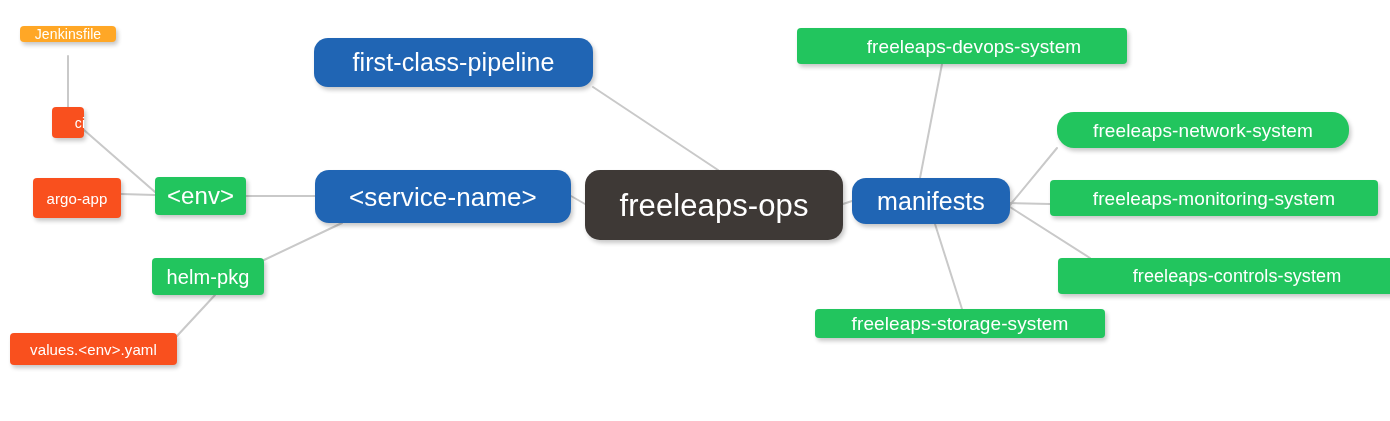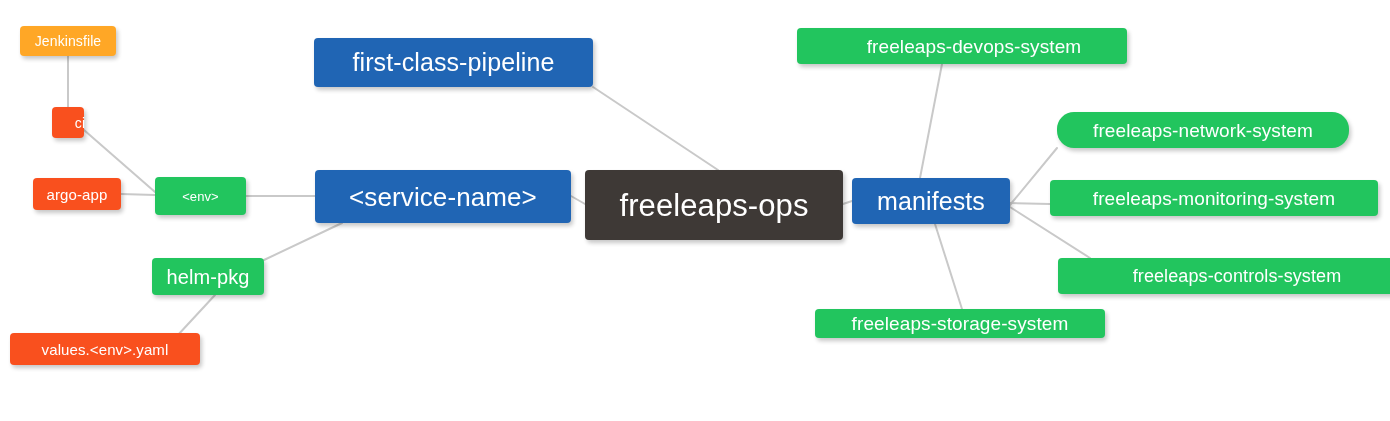--- a/index.html
+++ b/index.html
@@ -33,21 +33,21 @@
     justify-content: center;
     box-sizing: border-box;
     color: #ffffff;
     white-space: nowrap;
     border-radius: 4px;
     box-shadow: 2px 3px 4px rgba(0,0,0,0.22);
     line-height: 1;
     letter-spacing: 0.1px;
   }
   .n-root    { background: #3e3936; }
-  .n-blue    { background: #2065b4; }
+  .n-blue    { background: #2065b4; border-radius: 14px; }
   .n-green   { background: #22c55e; }
   .n-orange  { background: #ffa726; }
   .n-red     { background: #f9501e; }
 </style>
 </head>
 <body>
 
 <div id="canvas">
   <svg id="edge-layer" viewBox="0 0 1390 421" preserveAspectRatio="none">
       <line x1="68" y1="56" x2="68" y2="107" stroke="#c9c9c9" stroke-width="2" stroke-linecap="round"></line>
@@ -59,59 +59,59 @@
       <line x1="571" y1="196" x2="585" y2="204" stroke="#c9c9c9" stroke-width="2" stroke-linecap="round"></line>
       <line x1="593" y1="87" x2="718" y2="170" stroke="#c9c9c9" stroke-width="2" stroke-linecap="round"></line>
       <line x1="843" y1="204" x2="852" y2="201" stroke="#c9c9c9" stroke-width="2" stroke-linecap="round"></line>
       <line x1="920" y1="178" x2="942" y2="64" stroke="#c9c9c9" stroke-width="2" stroke-linecap="round"></line>
       <line x1="1010" y1="205" x2="1057" y2="148" stroke="#c9c9c9" stroke-width="2" stroke-linecap="round"></line>
       <line x1="1010" y1="203" x2="1050" y2="204" stroke="#c9c9c9" stroke-width="2" stroke-linecap="round"></line>
       <line x1="1010" y1="207" x2="1090" y2="258" stroke="#c9c9c9" stroke-width="2" stroke-linecap="round"></line>
       <line x1="935" y1="224" x2="962" y2="309" stroke="#c9c9c9" stroke-width="2" stroke-linecap="round"></line>
     </svg>
   <div id="node-layer">
-      <div class="node n-root" style="left: 585px; top: 170px; width: 258px; height: 70px; font-size: 31px;">
+      <div class="node n-root" style="left: 585px; top: 170px; width: 258px; height: 70px; font-size: 31px; border-radius: 15px;">
         <span>freeleaps-ops</span>
       </div>
       <div class="node n-blue" style="left: 315px; top: 170px; width: 256px; height: 53px; font-size: 26px;">
         <span>&lt;service-name&gt;</span>
       </div>
       <div class="node n-blue" style="left: 314px; top: 38px; width: 279px; height: 49px; font-size: 25px;">
         <span>first-class-pipeline</span>
       </div>
       <div class="node n-blue" style="left: 852px; top: 178px; width: 158px; height: 46px; font-size: 25px;">
         <span>manifests</span>
       </div>
-      <div class="node n-green" style="left: 155px; top: 177px; width: 91px; height: 38px; font-size: 13px;">
+      <div class="node n-green" style="left: 155px; top: 177px; width: 91px; height: 38px; font-size: 24px;">
         <span>&lt;env&gt;</span>
       </div>
       <div class="node n-green" style="left: 152px; top: 258px; width: 112px; height: 37px; font-size: 20px;">
         <span>helm-pkg</span>
       </div>
       <div class="node n-green" style="left: 797px; top: 28px; width: 330px; height: 36px; font-size: 19px; padding-left: 24px;">
         <span>freeleaps-devops-system</span>
       </div>
       <div class="node n-green" style="left: 1057px; top: 112px; width: 292px; height: 36px; font-size: 19px; border-radius: 17px;">
         <span>freeleaps-network-system</span>
       </div>
       <div class="node n-green" style="left: 1050px; top: 180px; width: 328px; height: 36px; font-size: 19px;">
         <span>freeleaps-monitoring-system</span>
       </div>
       <div class="node n-green" style="left: 1058px; top: 258px; width: 358px; height: 36px; font-size: 18px;">
         <span>freeleaps-controls-system</span>
       </div>
       <div class="node n-green" style="left: 815px; top: 309px; width: 290px; height: 29px; font-size: 19px;">
         <span>freeleaps-storage-system</span>
       </div>
-      <div class="node n-orange" style="left: 20px; top: 26px; width: 96px; height: 30px; font-size: 14px;">
+      <div class="node n-orange" style="left: 20px; top: 26px; width: 96px; height: 16px; font-size: 14px;">
         <span>Jenkinsfile</span>
       </div>
       <div class="node n-red" style="left: 52px; top: 107px; width: 32px; height: 31px; font-size: 14px; padding-left: 24px;">
         <span>ci</span>
       </div>
-      <div class="node n-red" style="left: 33px; top: 178px; width: 88px; height: 32px; font-size: 15px;">
+      <div class="node n-red" style="left: 33px; top: 178px; width: 88px; height: 40px; font-size: 15px;">
         <span>argo-app</span>
       </div>
-      <div class="node n-red" style="left: 10px; top: 333px; width: 190px; height: 32px; font-size: 15px; text-align: right;">
+      <div class="node n-red" style="left: 10px; top: 333px; width: 167px; height: 32px; font-size: 15px; text-align: right;">
         <span>values.&lt;env&gt;.yaml</span>
       </div>
     </div>
 </div>
 
 </body></html>

